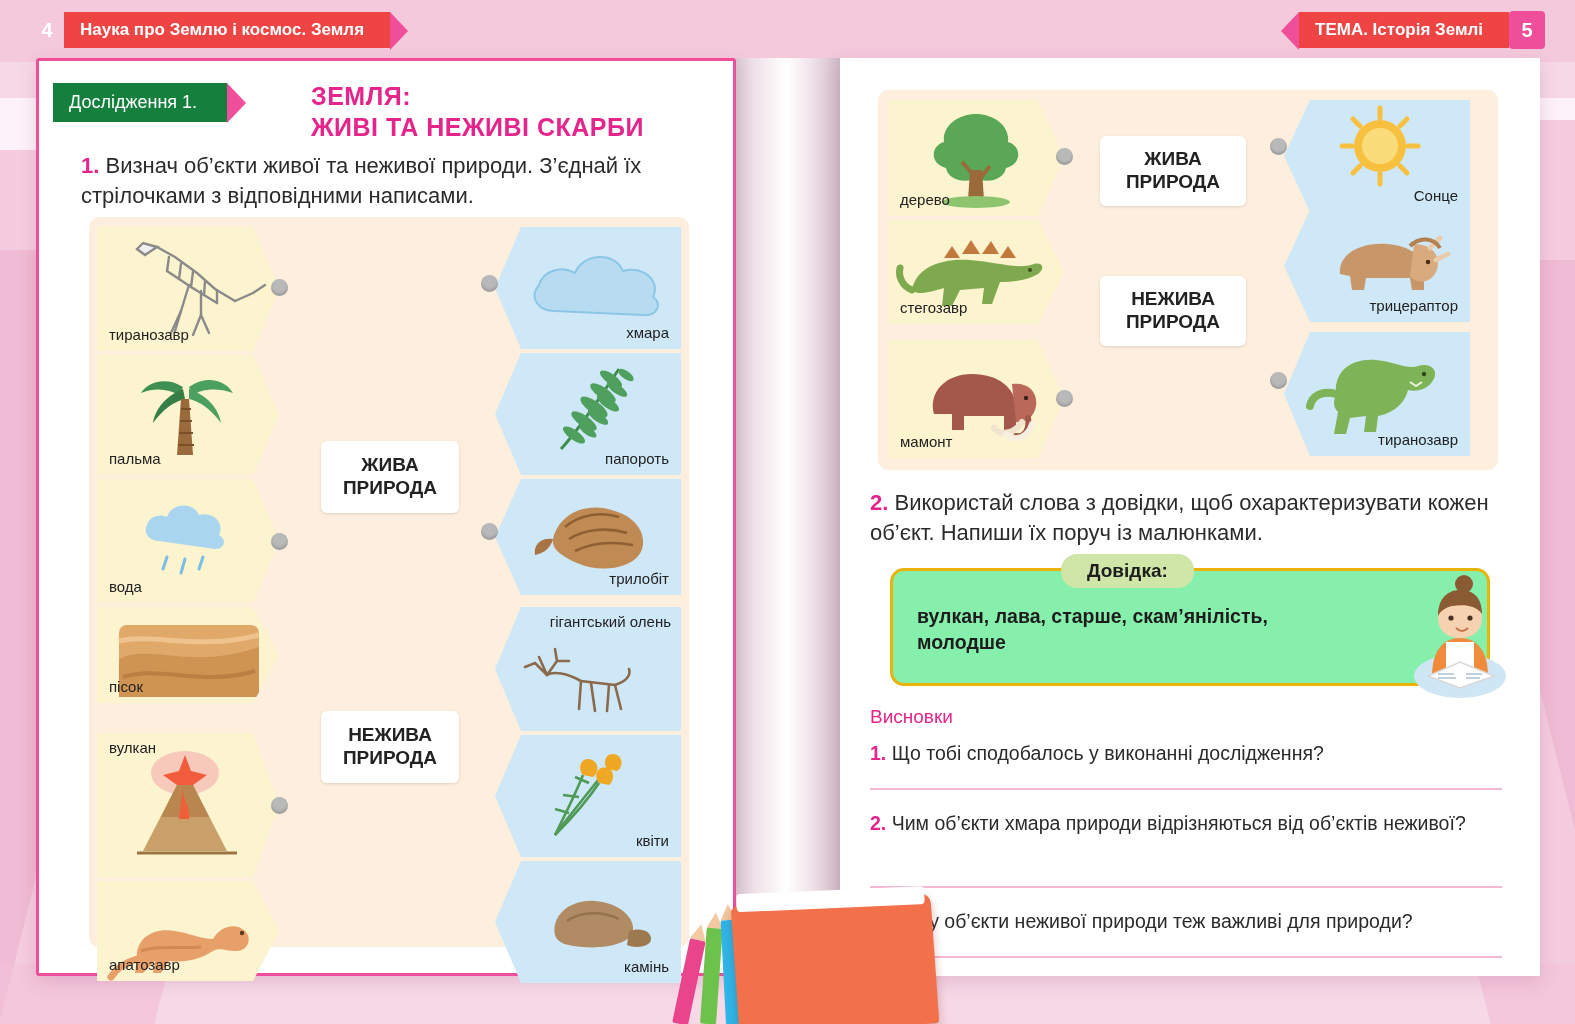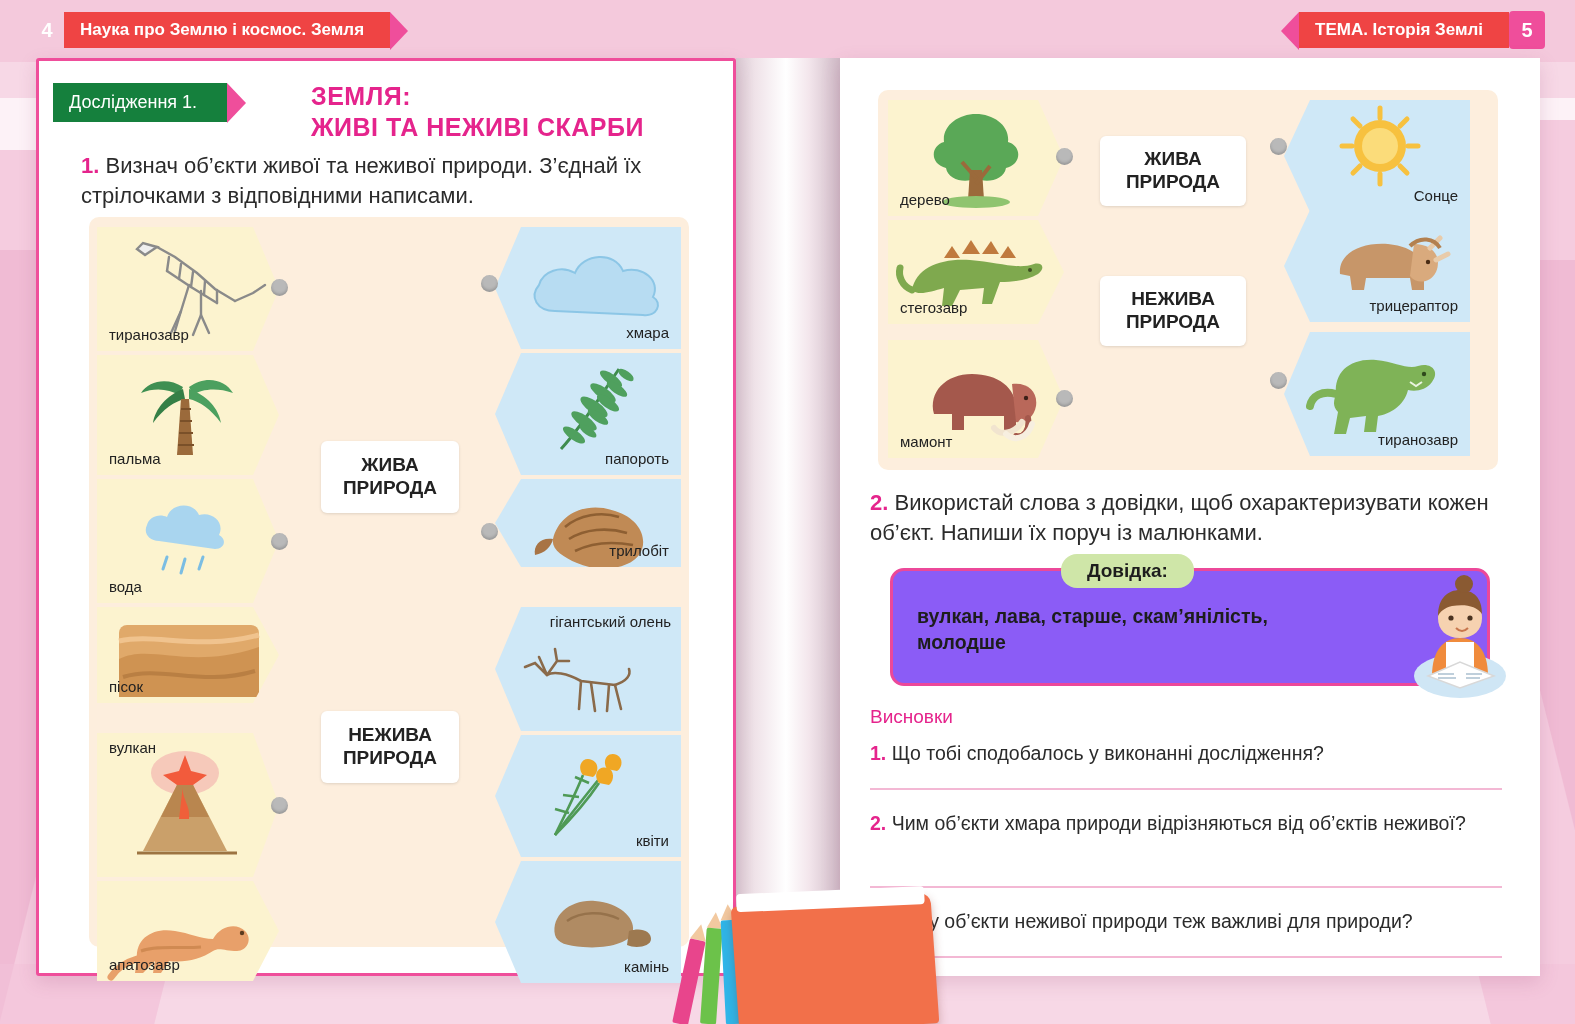--- a/index.html
+++ b/index.html
@@ -130,21 +130,21 @@
 
   
   .r-exercise-box {
     position: absolute; left: 38px; top: 32px; width: 620px; height: 380px;
     background: #fdeedd; border-radius: 10px;
   }
   .task-2 { left: 30px; top: 430px; width: 640px; }
 
   .ref-box {
     position: absolute; left: 50px; top: 510px; width: 600px; height: 118px;
-    border: 3px solid #ec4899; border-radius: 14px; background: #8b5cf6;
+    border: 3px solid #eab308; border-radius: 14px; background: #86efac;
   }
   .ref-title {
     position: absolute; left: 168px; top: -17px; background: #cfe6a8;
     border-radius: 16px; padding: 6px 26px; font-size: 19px; font-weight: bold; color: #1d1d1d;
   }
   .ref-text {
     position: absolute; left: 24px; top: 32px; width: 430px; font-size: 19.5px;
     font-weight: bold; color: #1d1d1d; line-height: 1.35;
   }
 
@@ -321,21 +321,21 @@
             <ellipse cx="131" cy="22" rx="9" ry="4" transform="rotate(35 131 22)"></ellipse>
             <ellipse cx="122" cy="36" rx="12" ry="4.5" transform="rotate(35 122 36)"></ellipse>
             <ellipse cx="113" cy="50" rx="13" ry="5" transform="rotate(35 113 50)"></ellipse>
             <ellipse cx="103" cy="64" rx="12" ry="4.5" transform="rotate(35 103 64)"></ellipse>
             <ellipse cx="93" cy="78" rx="10" ry="4" transform="rotate(35 93 78)"></ellipse>
           </g>
         </svg>
         <div class="card-label card-label-br">папороть</div>
       </div>
 
-      <div class="hex-r card-blue" style="left:406px; top:262px; width:186px; height:88px;">
+      <div class="hex-r card-blue" style="left:406px; top:262px; width:186px; height:116px;">
         <svg width="186" height="124" viewBox="0 0 186 124">
           <path d="M58 60 C64 34 92 22 120 32 C146 40 154 62 144 76 C134 90 104 94 82 84 C68 78 56 70 58 60 Z" fill="#c08a55"></path>
           <path d="M70 48 C84 36 106 32 124 38" stroke="#8e5f32" stroke-width="2.6" fill="none"></path>
           <path d="M74 60 C90 50 112 48 132 54" stroke="#8e5f32" stroke-width="2.6" fill="none"></path>
           <path d="M80 72 C96 64 116 62 138 66" stroke="#8e5f32" stroke-width="2.6" fill="none"></path>
           <path d="M58 60 C46 58 38 66 40 76 C50 74 56 68 58 60 Z" fill="#a87445"></path>
         </svg>
         <div class="card-label card-label-br">трилобіт</div>
       </div>
       <div class="dot" style="left:392px; top:306px;"></div>

